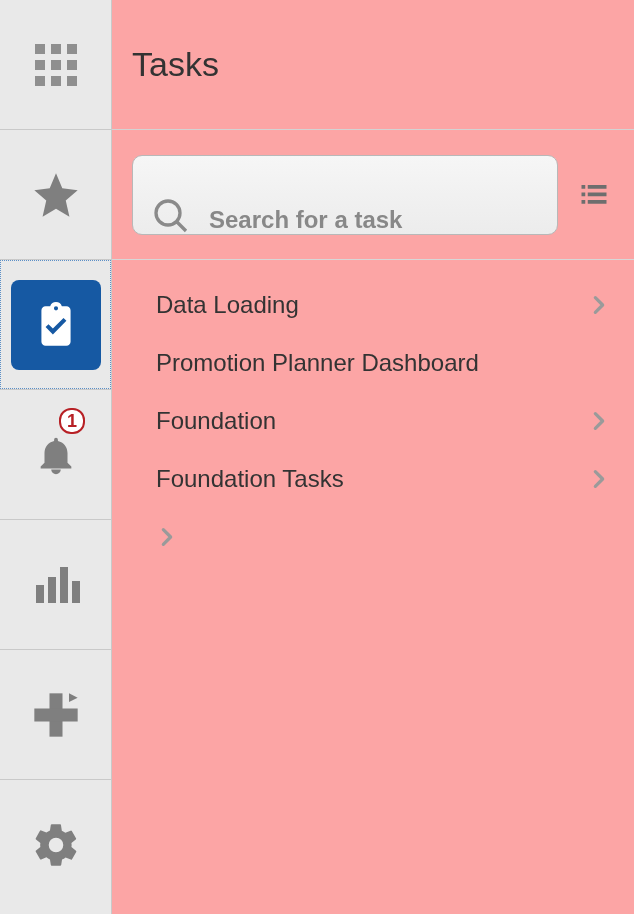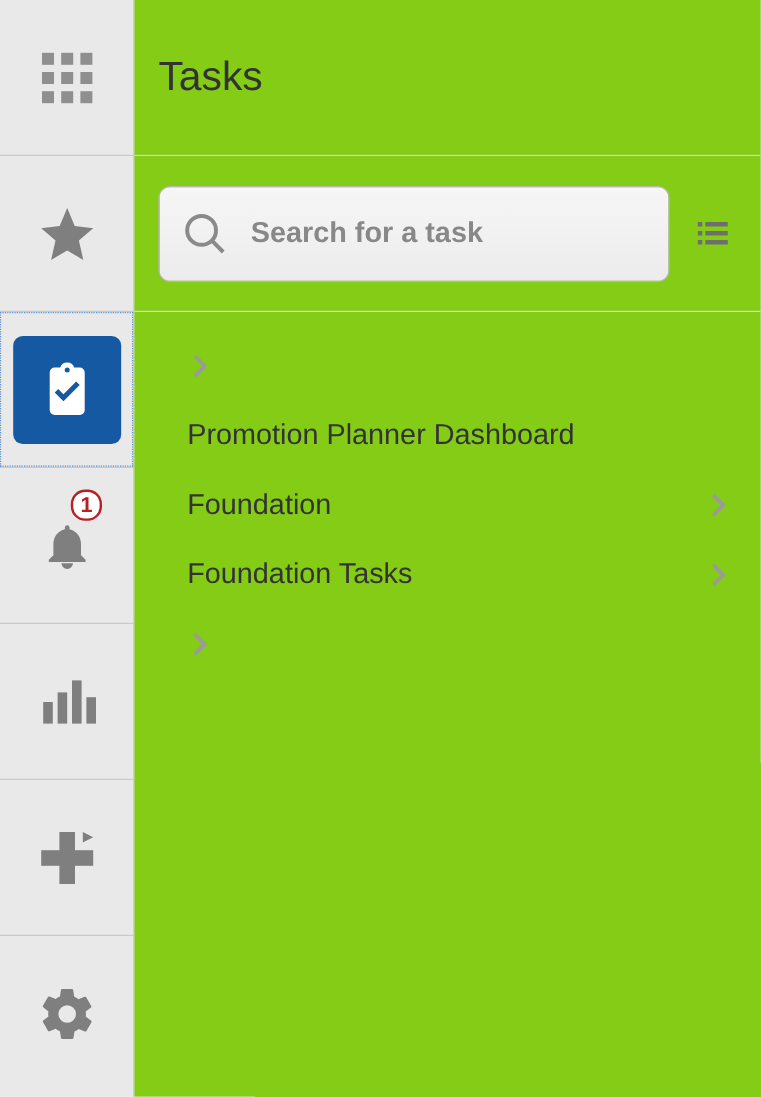--- a/index.html
+++ b/index.html
@@ -10,26 +10,26 @@
   .rail { width: 130px; background: #e9e9e9; border-right: 1px solid #c9c9c9; display: flex; flex-direction: column; }
   .rail-item { height: 130px; display: flex; align-items: center; justify-content: center; border-bottom: 1px solid #c9c9c9; position: relative; cursor: pointer; }
   .rail-item.selected { }
   .rail-item.selected .tile { background: #1659a3; border-radius: 8px; }
   .rail-item.selected-outline::before {
     content:""; position:absolute; inset:0; border:1px dotted #5b8fc7; pointer-events:none;
   }
   .tile { width: 90px; height: 90px; display:flex; align-items:center; justify-content:center; }
 
   
-  .main { flex: 1; background: #84cc16; display:flex; flex-direction:column; }
+  .main { flex: 1; background: #fca5a5; display:flex; flex-direction:column; }
   .header { height: 130px; display:flex; align-items:center; padding-left: 20px; border-bottom: 1px solid #d3d3d3; }
   .header h1 { font-size: 34px; font-weight: 400; color: #333; }
 
   .search-row { height: 130px; display:flex; align-items:center; padding: 0 20px; border-bottom: 1px solid #d7d7d7; gap: 16px; }
-  .search-box { flex:1; height: 80px; border:1px solid #b8b8b8; border-radius:10px; background: linear-gradient(#f6f6f6,#ececec); display:flex; align-items:center; padding:0 20px; gap:20px; }
+  .search-box { flex:1; height: 80px; border:1px solid #b8b8b8; border-radius:10px; background: linear-gradient(#f6f6f6,#ececec); display:flex; align-items:flex-end; padding:0 20px; gap:20px; }
   .search-box input { border:none; background:transparent; font-size:24px; color:#888; outline:none; flex:1; font-weight:600; }
   .search-box input::placeholder { color:#888; font-weight:600; }
   .list-toggle { width:40px; display:flex; align-items:center; justify-content:center; cursor:pointer; }
 
   .tasks { flex:1; padding-top: 16px; }
   .task-row { height: 58px; display:flex; align-items:center; padding: 0 24px 0 44px; cursor:pointer; }
   .task-row .label { font-size: 24px; color:#333; flex:1; }
   .task-row .chev { color:#9a9a9a; }
 
   
@@ -160,20 +160,21 @@
                 <rect x="2" y="16" width="3" height="3"></rect>
                 <rect x="7" y="16" width="15" height="3"></rect>
               </g>
             </svg>
         </span>
       </div>
     </div>
 
     <div class="tasks">
       <div class="task-row">
+        <span class="label">Data Loading</span>
         <span class="chev">
             <svg width="22" height="22" viewBox="0 0 24 24">
               <path fill="none" stroke="#9a9a9a" stroke-width="3.5" stroke-linecap="round" stroke-linejoin="round" d="M8 4l8 8-8 8"></path>
             </svg>
           </span>
       </div>
       <div class="task-row">
         <span class="label">Promotion Planner Dashboard</span>
       </div>
       <div class="task-row">

